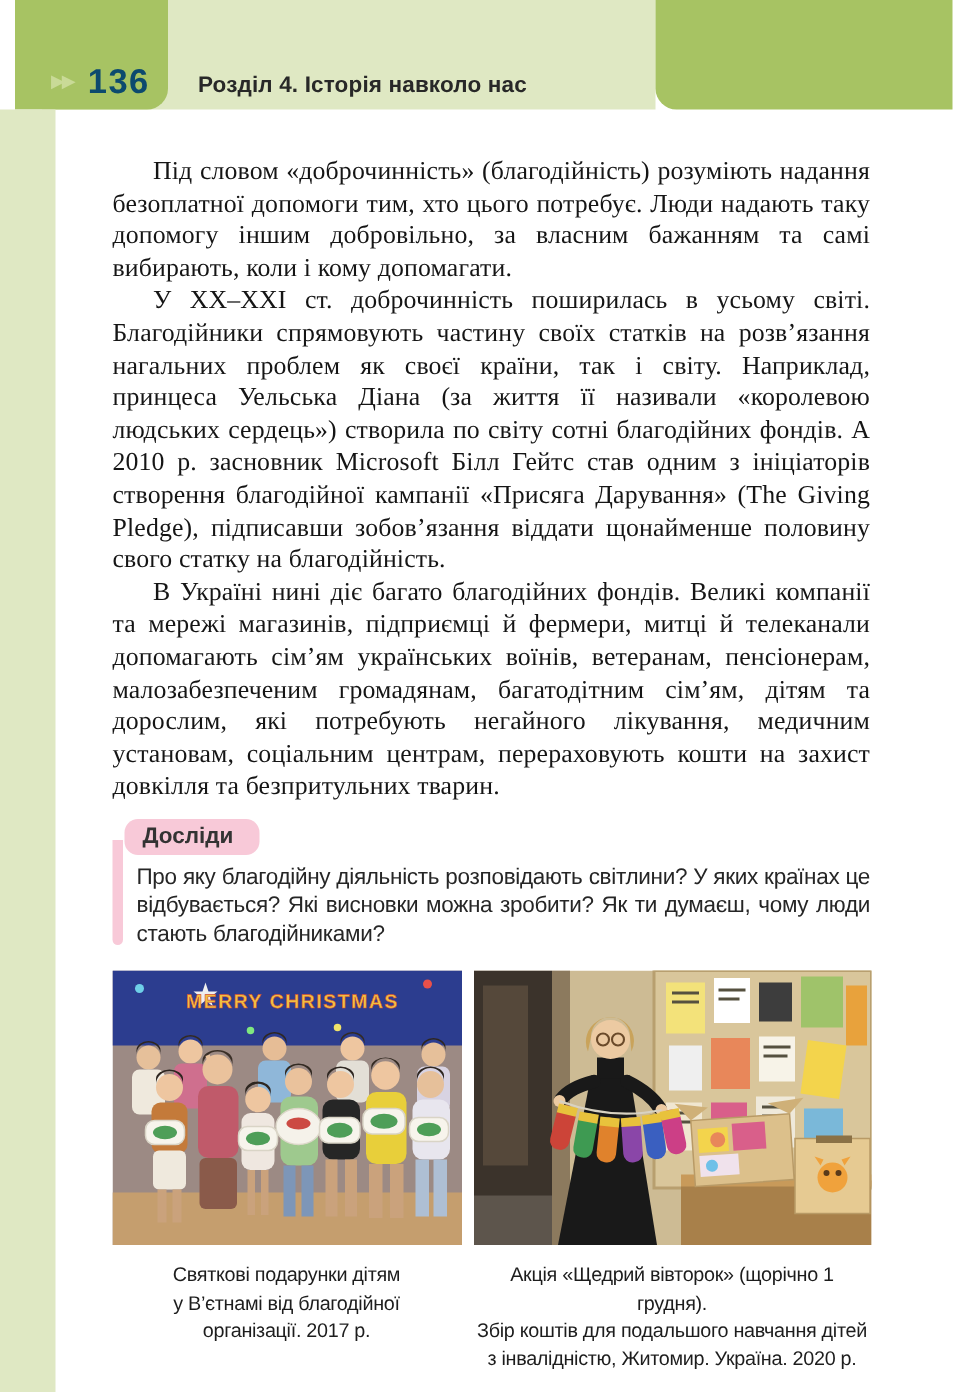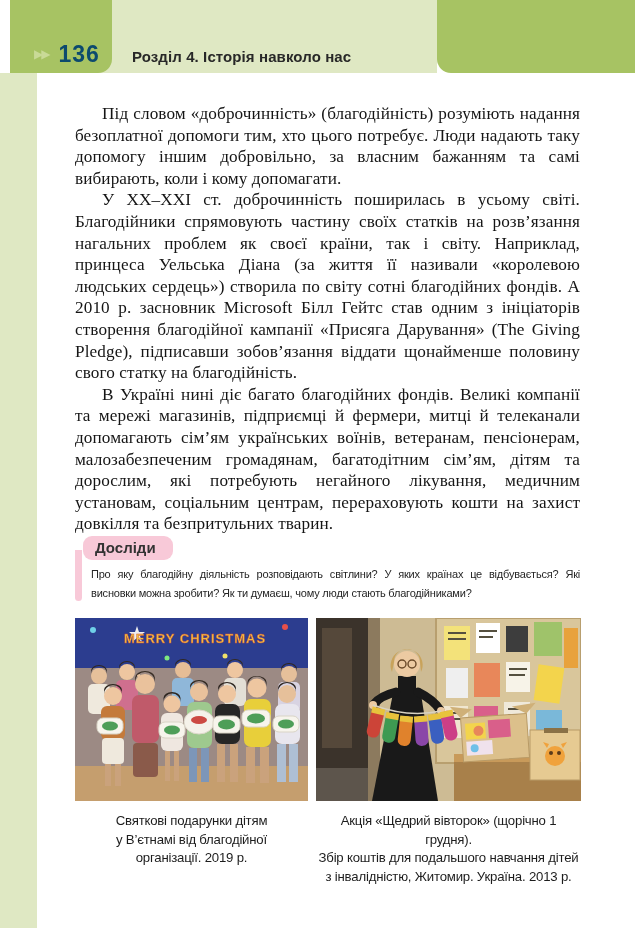--- a/index.html
+++ b/index.html
@@ -44,39 +44,39 @@
     position:absolute; left:0; top:73px; width:37px; height:855px;
     background:#dfe8c3;
   }
   
   .main { position:absolute; left:75px; top:103px; width:505px; }
   .para {
     font-size:17.2px; line-height:21.6px; color:#151515;
     text-align:justify; text-indent:27px; letter-spacing:0.1px;
   }
   
-  .explore { position:relative; margin-top:1px; padding-left:13px; }
+  .explore { position:relative; margin-top:11px; padding-left:13px; }
   .explore-bar {
     position:absolute; left:0; top:14px; bottom:2px; width:7px;
     background:#f8c9d8; border-radius:0 0 6px 6px;
   }
   .explore-label {
     display:inline-block; background:#f8c9d8; border-radius:9px;
     padding:3px 17px 4px 12px; margin-left:-5px;
     font-family:"Liberation Sans", sans-serif; font-weight:bold;
     font-size:15px; color:#333333;
   }
   .explore-text {
     margin-top:5px; padding-left:3px;
     font-family:"Liberation Sans", sans-serif;
-    font-size:11px; line-height:19px; color:#262626;
+    font-size:15px; line-height:19px; color:#262626;
     text-align:justify; letter-spacing:-0.2px;
   }
   
-  .figures { display:flex; gap:8px; margin-top:15px; }
+  .figures { display:flex; gap:8px; margin-top:15px;justify-content:center; }
   .fig { display:flex; flex-direction:column; }
   .fig svg { display:block; }
   .caption {
     margin-top:11px; text-align:center; white-space:pre-line;
     font-family:"Liberation Sans", sans-serif;
     font-size:13.2px; line-height:1.42; color:#1d1d1d; letter-spacing:-0.2px;
   }
 </style>
 </head>
 <body>
@@ -216,21 +216,21 @@
              <rect x="200" y="86" width="25" height="40" rx="7" fill="#e8e6ee"></rect>
              <rect x="202" y="126" width="9" height="38" fill="#aebfd4"></rect>
               <rect x="214" y="126" width="9" height="38" fill="#aebfd4"></rect>
              <rect x="198" y="98" width="26" height="16" rx="6" fill="#f7f4ec" stroke="#d9d4c6"></rect>
               <ellipse cx="211" cy="106" rx="8" ry="4.5" fill="#4e9e58"></ellipse>
             </g>
         </g>
       </svg>
       <div class="caption">Святкові подарунки дітям
 у В’єтнамі від благодійної
-організації. 2019 р.</div>
+організації. 2017 р.</div>
     </div>
 
     <div class="fig">
       <svg width="265" height="183" viewBox="0 0 265 183" role="img">
 
         <rect x="0" y="0" width="265" height="183" fill="#cdbb94"></rect>
 
         <rect x="0" y="0" width="52" height="183" fill="#3b332b"></rect>
         <rect x="6" y="10" width="30" height="120" fill="#55483a"></rect>
         <rect x="0" y="150" width="52" height="33" fill="#5d554c"></rect>
@@ -324,17 +324,17 @@
               <rect x="112" y="96" width="13" height="6" fill="#e8c23c"></rect>
             </g>
           <g transform="rotate(-12 130 95)">
               <rect x="124" y="93" width="13" height="30" rx="6" fill="#cc3f86"></rect>
               <rect x="124" y="93" width="13" height="6" fill="#e8c23c"></rect>
             </g>
         </g>
       </svg>
       <div class="caption">Акція «Щедрий вівторок» (щорічно 1 грудня).
 Збір коштів для подальшого навчання дітей
-з інвалідністю, Житомир. Україна. 2013 р.</div>
+з інвалідністю, Житомир. Україна. 2020 р.</div>
     </div>
 
   </div>
 </div>
 
 </body></html>

